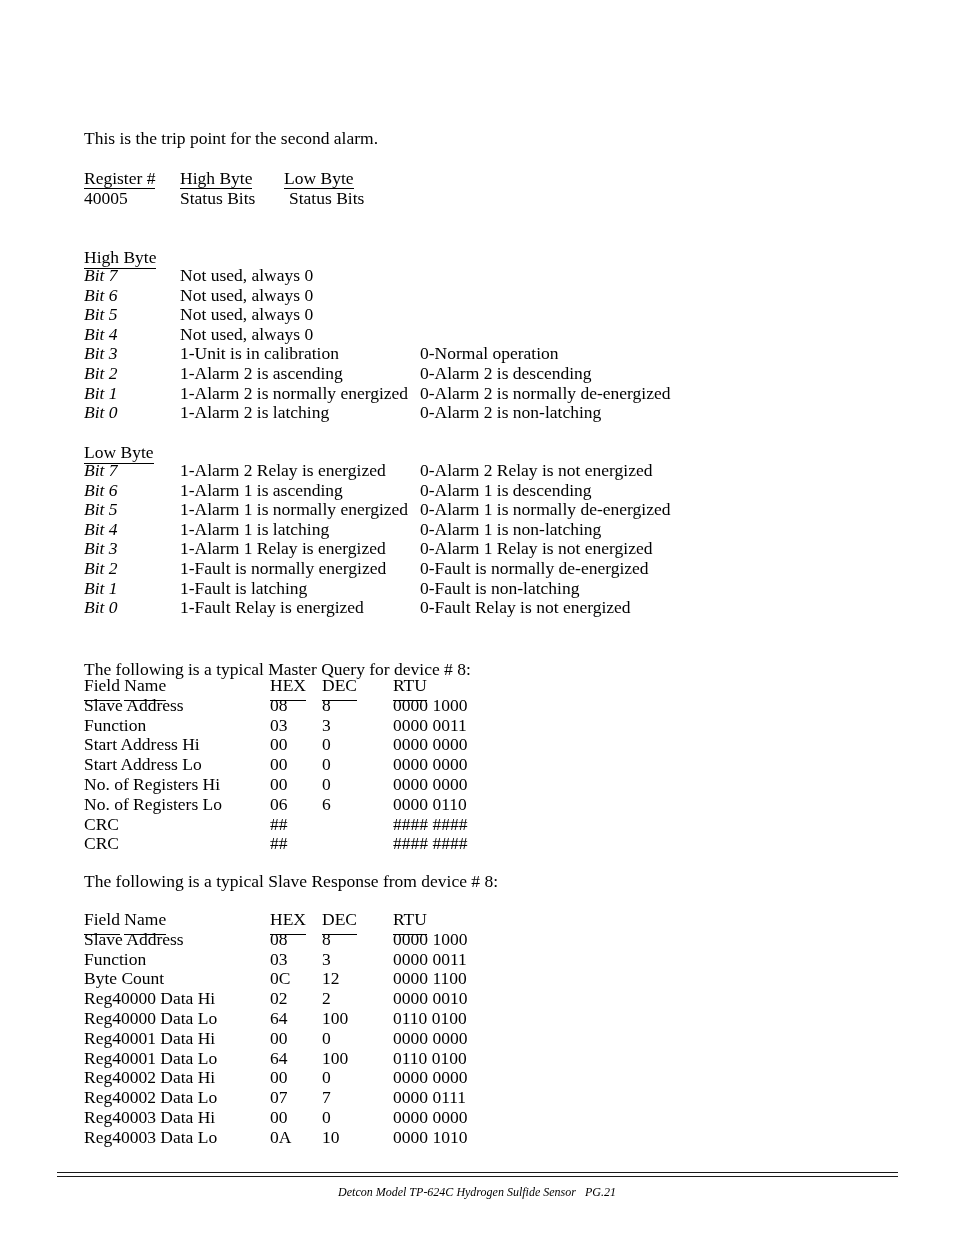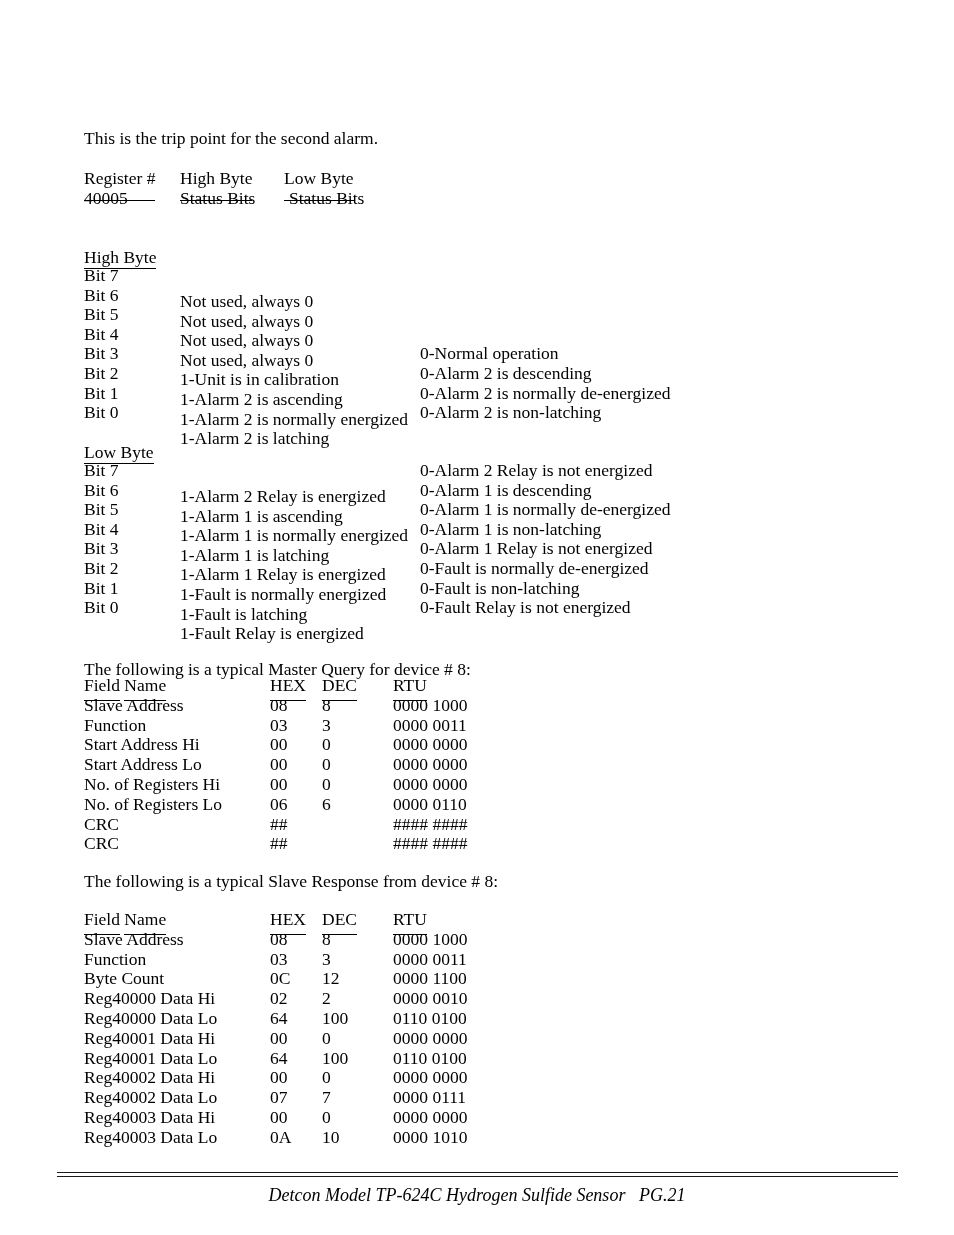--- a/index.html
+++ b/index.html
@@ -51,34 +51,34 @@
     top: 168px;
     font-size: 17.5px;
     line-height: 20px;
   }
   .reg-table .row { position: relative; height: 20px; white-space: nowrap; }
   .reg-table .c0 { position: absolute; left: 0px; }
   .reg-table .c1 { position: absolute; left: 96px; }
   .reg-table .c2 { position: absolute; left: 200px; }
   .reg-table .head span {
     border-bottom: 1px solid #000;
-    padding-bottom: 12px;
+    padding-bottom: 0;
   }
   .reg-table .body .c2 { left: 205px; }
 
   
   .bit-table {
     position: absolute;
     left: 84px;
     font-size: 17.5px;
     line-height: 19.6px;
   }
   .bit-table .brow { position: relative; height: 19.6px; white-space: nowrap; }
-  .bit-table .bit  { position: absolute; left: 0px; }
-  .bit-table .d1   { position: absolute; left: 96px; margin-top: 26px; }
+  .bit-table .bit  { position: absolute; left: 0px; font-style: italic; }
+  .bit-table .d1   { position: absolute; left: 96px; }
   .bit-table .d0   { position: absolute; left: 336px; text-align: right; }
 
   
   .frame-table {
     position: absolute;
     left: 84px;
     font-size: 17.5px;
     line-height: 19.8px;
   }
   .frame-table .frow { position: relative; height: 19.8px; white-space: nowrap; }
@@ -100,21 +100,21 @@
     border-top: 1.6px solid #1a1a1a;
     border-bottom: 1.1px solid #1a1a1a;
     height: 2.5px;
   }
   .footer-text {
     position: absolute;
     top: 1185px;
     left: 0;
     width: 954px;
     text-align: center;
-    font-size: 18px;
+    font-size: 12px;
     font-style: italic;
     white-space: pre;
   }
 </style>
 </head>
 <body>
 
 <div class="page">
 
   <div class="para" style="top:128px;">This is the trip point for the second alarm.</div>

